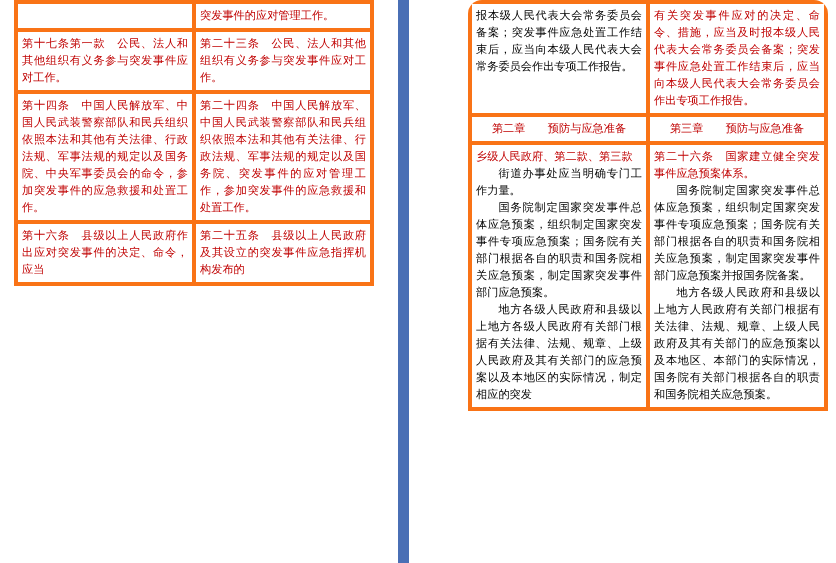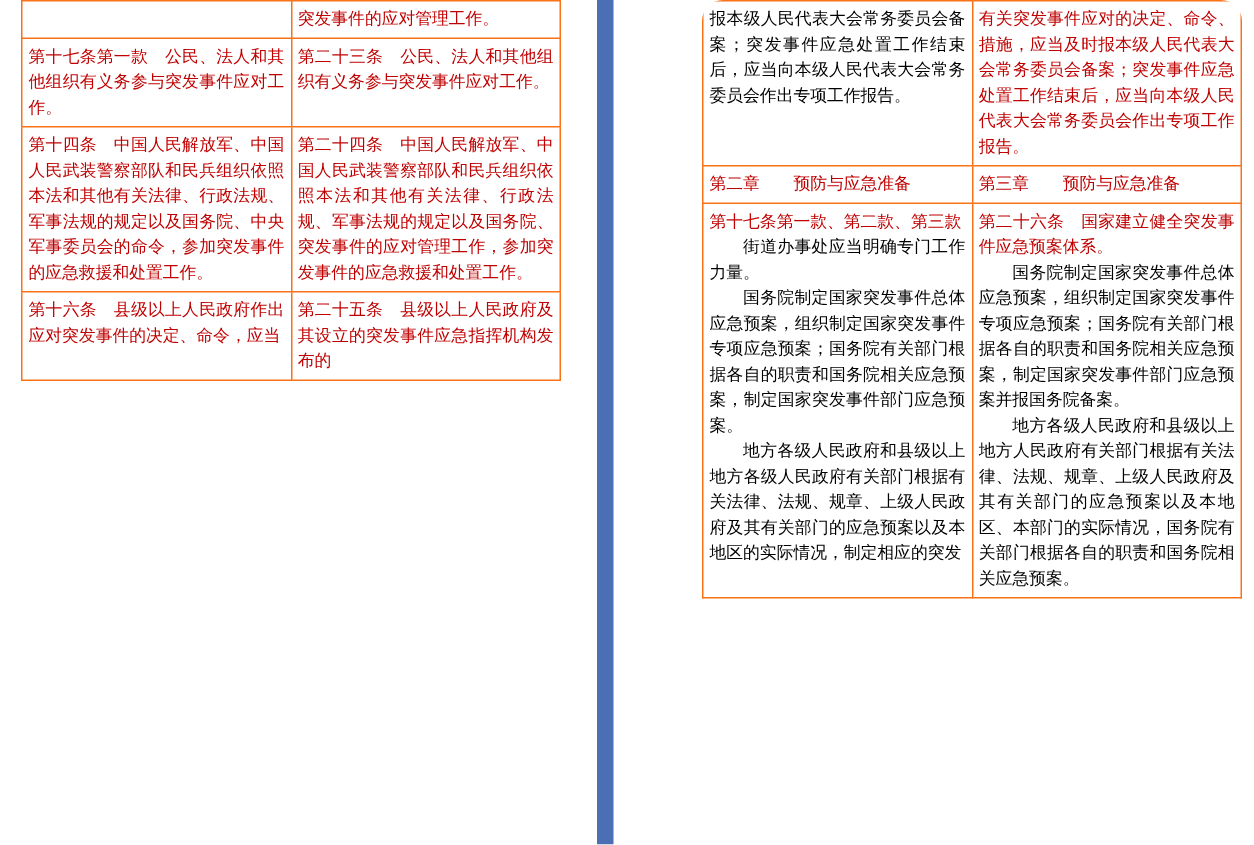--- a/index.html
+++ b/index.html
@@ -45,21 +45,21 @@
     width: 360px;
     height: 563px;
     border-radius: 14px;
   }
   table.doc {
     border-collapse: collapse;
     table-layout: fixed;
     width: 100%;
   }
   table.doc td {
-    border: 1px solid #f97316;
+    border: 4px solid #f97316;
     vertical-align: top;
     padding: 3px 4px 4px 4px;
     width: 50%;
     font-size: 11.2px;
     line-height: 1.52;
     color: #c00000;
     font-family: "DejaVu Sans", "Liberation Sans", sans-serif;
   }
   td.cutoff-top {
     border-top: none;
@@ -74,20 +74,21 @@
   p.ind {
     text-indent: 2em;
   }
   .black {
     color: #000000;
   }
   .red {
     color: #c00000;
   }
   .center {
+    text-align: center;
     text-indent: 0;
   }
   .chapter {
     color: #c00000;
     font-weight: normal;
   }
 </style>
 </head>
 <body>
 
@@ -146,21 +147,21 @@
       <tr>
         <td>
           <p class="chapter center">第二章　　预防与应急准备</p>
         </td>
         <td>
           <p class="chapter center">第三章　　预防与应急准备</p>
         </td>
       </tr>
       <tr>
         <td class="cutoff-bottom">
-          <p class="red">第十七条第一款、第二款、第三款</p>
+          <p class="red">乡级人民政府、第二款、第三款</p>
           <p class="black ind">街道办事处应当明确专门工作力量。</p>
           <p class="black ind">国务院制定国家突发事件总体应急预案，组织制定国家突发事件专项应急预案；国务院有关部门根据各自的职责和国务院相关应急预案，制定国家突发事件部门应急预案。</p>
           <p class="black ind">地方各级人民政府和县级以上地方各级人民政府有关部门根据有关法律、法规、规章、上级人民政府及其有关部门的应急预案以及本地区的实际情况，制定相应的突发</p>
         </td>
         <td class="cutoff-bottom">
           <p class="red">第二十六条　国家建立健全突发事件应急预案体系。</p>
           <p class="black ind">国务院制定国家突发事件总体应急预案，组织制定国家突发事件专项应急预案；国务院有关部门根据各自的职责和国务院相关应急预案，制定国家突发事件部门应急预案并报国务院备案。</p>
           <p class="black ind">地方各级人民政府和县级以上地方人民政府有关部门根据有关法律、法规、规章、上级人民政府及其有关部门的应急预案以及本地区、本部门的实际情况，国务院有关部门根据各自的职责和国务院相关应急预案。</p>
         </td>
       </tr>

